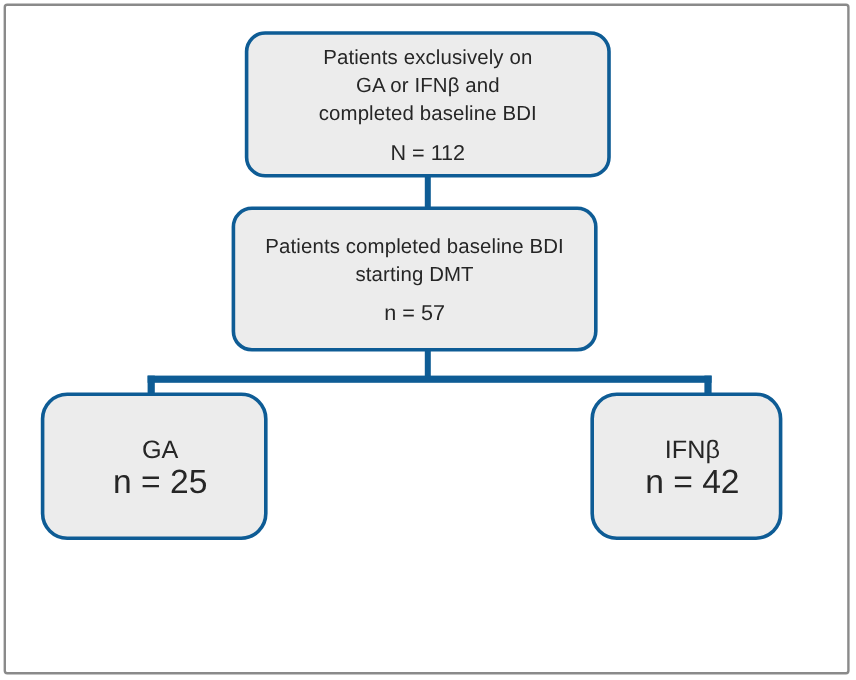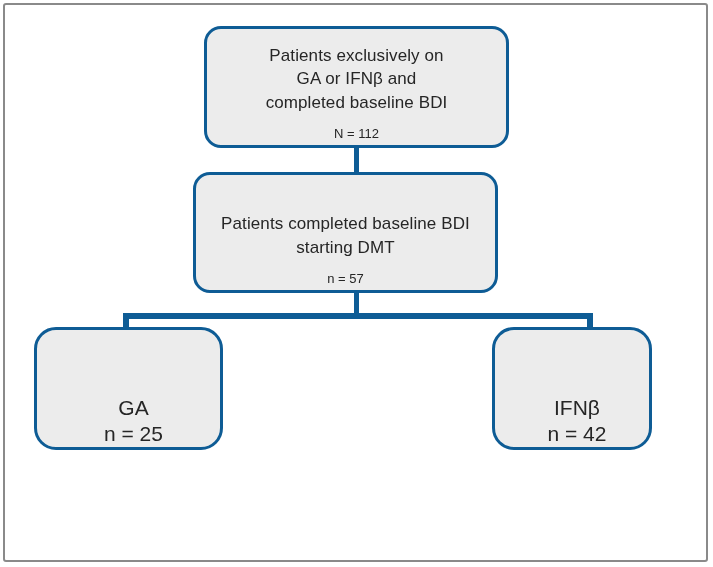--- a/index.html
+++ b/index.html
@@ -30,41 +30,41 @@
     border-radius: 3px;
     background: var(--bg);
   }
   .node {
     position: absolute;
     background: var(--fill);
     border: 3px solid var(--blue);
     display: flex;
     flex-direction: column;
     align-items: center;
-    justify-content: flex-end;
+    justify-content: center;
     text-align: center;
   }
   .node.big { border-radius: 17px; }
   .node.small { border-radius: 22px; padding-left: 10px; }
   .node .line {
     font-size: 17px;
     line-height: 23.5px;
     letter-spacing: 0.1px;
   }
   .node .count {
-    font-size: 13px;
+    font-size: 18px;
     line-height: 22px;
     margin-top: 9px;
   }
   .small .label {
     font-size: 21px;
     line-height: 26px;
   }
   .small .count2 {
-    font-size: 21px;
+    font-size: 28px;
     line-height: 26px;
   }
   .conn {
     position: absolute;
     background: var(--blue);
   }
   
   #box-top    { left: 204px; top: 26px;  width: 305px; height: 122px; }
   #box-mid    { left: 193px; top: 172px; width: 305px; height: 121px; }
   #box-left   { left: 34px;  top: 327px; width: 189px; height: 123px; }

